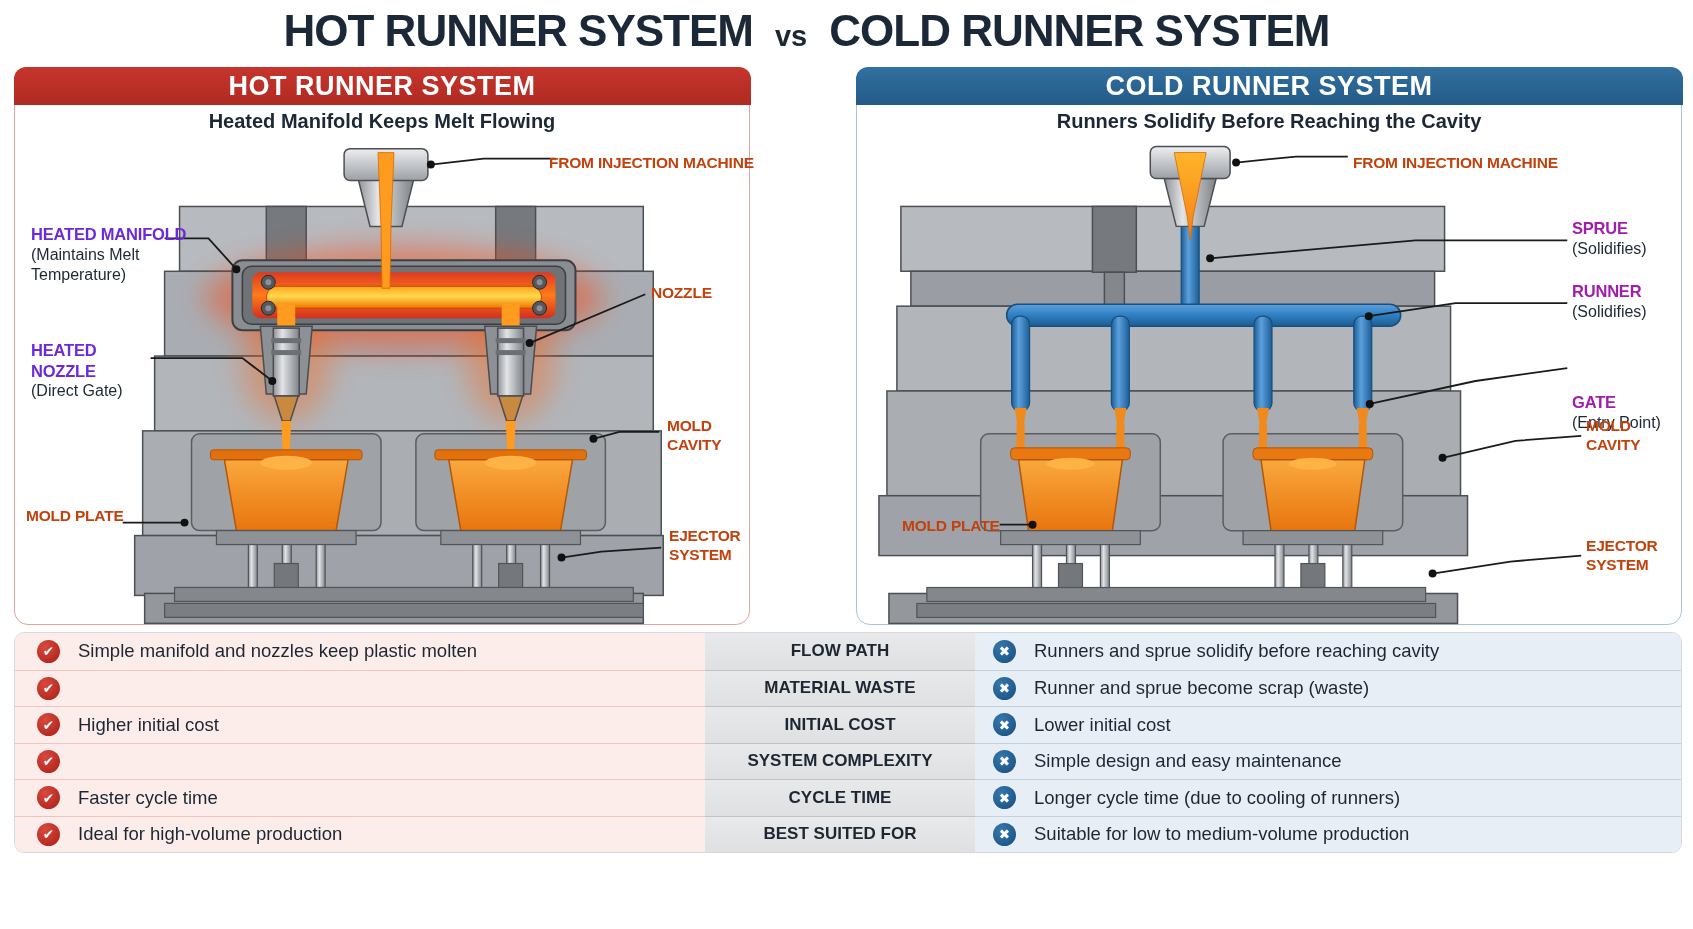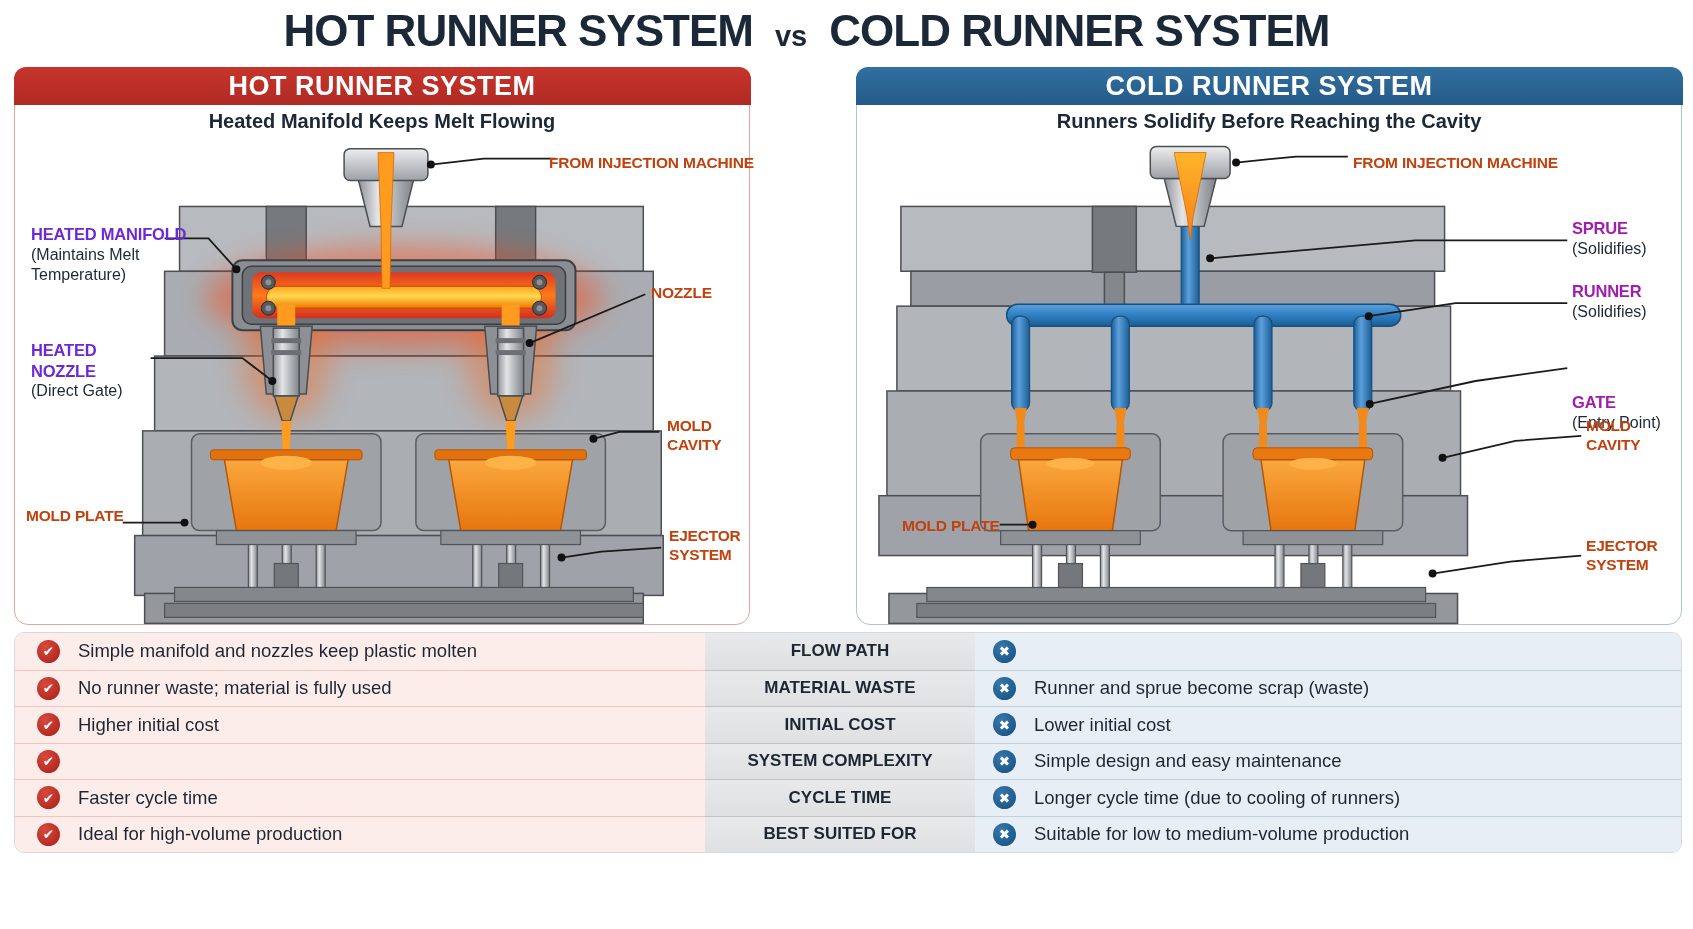--- a/index.html
+++ b/index.html
@@ -336,26 +336,26 @@
 
   <section class="cmp-table">
     <div class="crow">
       <div class="cell c-hot">
           <span class="badge red">✔</span>
           <span>Simple manifold and nozzles keep plastic molten</span>
         </div>
       <div class="cell c-mid">FLOW PATH</div>
       <div class="cell c-cold">
           <span class="badge blue">✖</span>
-        </div>
-    </div>
-    <div class="crow">
-      <div class="cell c-hot">
-          <span class="badge red">✔</span>
-          <span>No runner waste; material is fully used</span>
+          <span>Runners and sprue solidify before reaching cavity</span>
+        </div>
+    </div>
+    <div class="crow">
+      <div class="cell c-hot">
+          <span class="badge red">✔</span>
         </div>
       <div class="cell c-mid">MATERIAL WASTE</div>
       <div class="cell c-cold">
           <span class="badge blue">✖</span>
           <span>Runner and sprue become scrap (waste)</span>
         </div>
     </div>
     <div class="crow">
       <div class="cell c-hot">
           <span class="badge red">✔</span>

